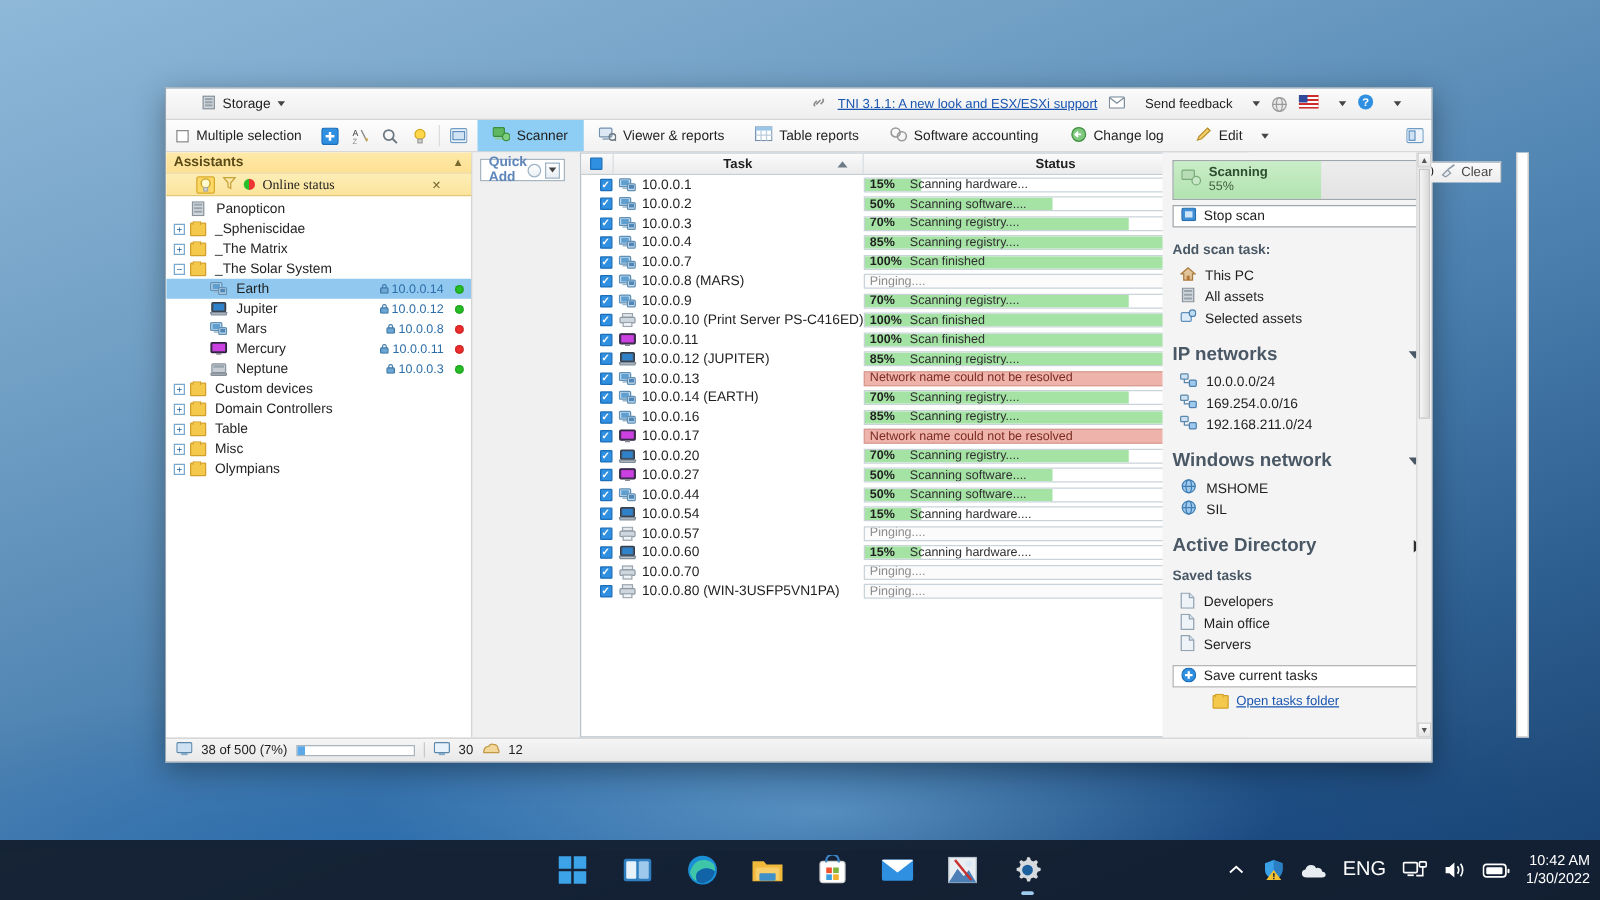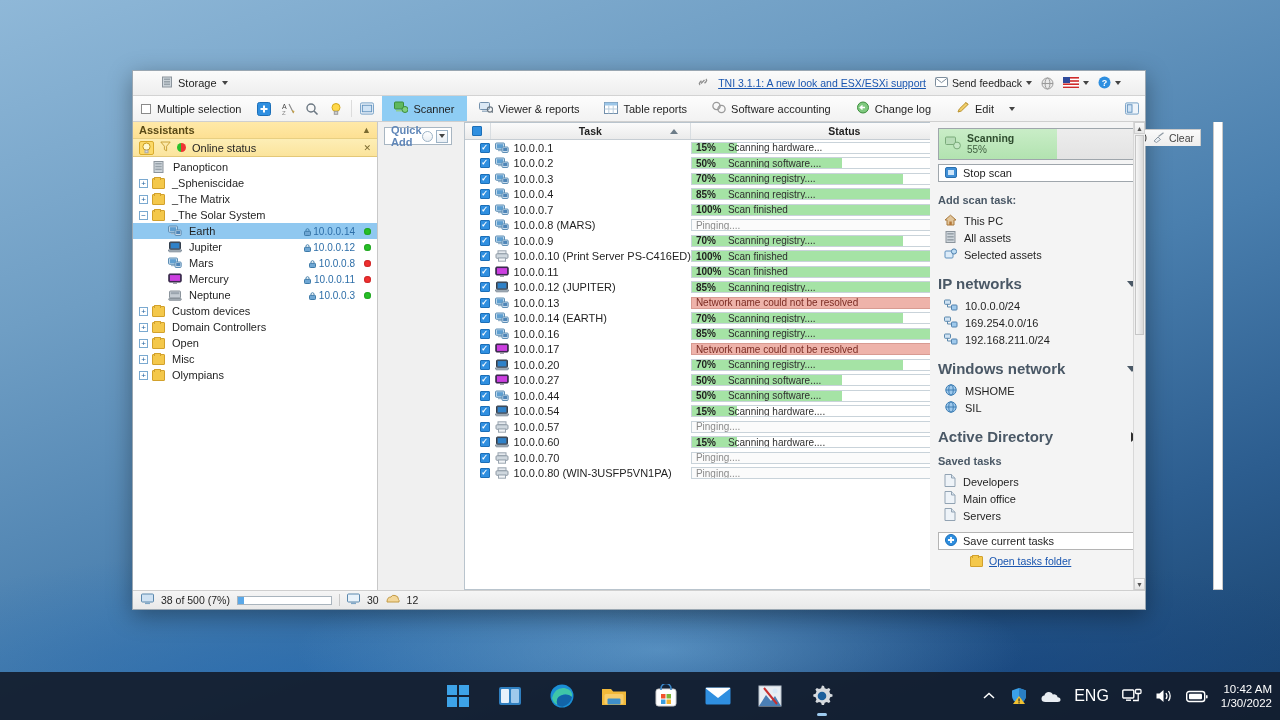--- a/index.html
+++ b/index.html
@@ -46,21 +46,21 @@
     height: 25px;
     background: linear-gradient(#fbfbfb, #eeeeee);
     border-bottom: 1px solid #d3d3d3;
     display: flex; align-items: center;
     padding: 0 22px;
     flex: 0 0 25px;
   }
   .storage-btn { display:flex; align-items:center; gap:5px; padding:2px 6px; cursor:pointer; }
   .topbar-right { margin-left:auto; display:flex; align-items:center; gap:9px; padding-right:2px; }
   .news-link { color:#1a56b0; text-decoration:underline; font-size:10.5px; cursor:pointer; }
-  .tb-item { display:flex; align-items:center; gap:4px; cursor:pointer; font-size:10.5px; }
+  .tb-item { display:flex; align-items:center; gap:16px; cursor:pointer; font-size:10.5px; }
   .caret { width:0;height:0;border-left:3px solid transparent;border-right:3px solid transparent;border-top:4px solid #444; display:inline-block; }
 
   
   .toolbar {
     height: 26px;
     background: linear-gradient(#fdfdfd,#f2f2f2);
     border-bottom: 1px solid #cfcfcf;
     display:flex; align-items:stretch;
     flex: 0 0 26px;
   }
@@ -97,21 +97,21 @@
     font-weight: bold;
     color:#5a4a16;
     display:flex; align-items:center;
     font-size:11px;
   }
   .assist-head .collapse { margin-left:auto; color:#7a6a30; font-size:9px; }
   .assist-row {
     background: linear-gradient(#fdeeb6,#fbe49c);
     border-bottom:1px solid #e3c878;
     display:flex; align-items:center; gap:6px;
-    padding: 2px 6px; height:18px;
+    padding: 2px 24px; height:18px;font-family:Liberation Serif, serif;
   }
   .assist-row .close { margin-left:auto; color:#7a6a30; font-size:9px; cursor:pointer;}
   .bulb-sel { background:#fcd966; border:1px solid #d9ab2c; padding:0 1px; border-radius:2px; display:inline-flex;}
   .tree { flex:1 1 auto; overflow:hidden; padding-top:2px; }
   .tnode {
     display:flex; align-items:center; height:16px;
     padding-left:6px; gap:4px; white-space:nowrap; cursor:pointer;
   }
   .tnode.sel { background:#90c8f0; }
   .expander {
@@ -546,21 +546,21 @@
             <span style="margin-left: 3px;">Custom devices</span>
           </div>
           <div class="tnode" style="padding-left: 6px;">
             <span class="expander">+</span>
             <span class="folder"></span>
             <span style="margin-left: 3px;">Domain Controllers</span>
           </div>
           <div class="tnode" style="padding-left: 6px;">
             <span class="expander">+</span>
             <span class="folder"></span>
-            <span style="margin-left: 3px;">Open</span>
+            <span style="margin-left: 3px;">Table</span>
           </div>
           <div class="tnode" style="padding-left: 6px;">
             <span class="expander">+</span>
             <span class="folder"></span>
             <span style="margin-left: 3px;">Misc</span>
           </div>
           <div class="tnode" style="padding-left: 6px;">
             <span class="expander">+</span>
             <span class="folder"></span>
             <span style="margin-left: 3px;">Olympians</span>

